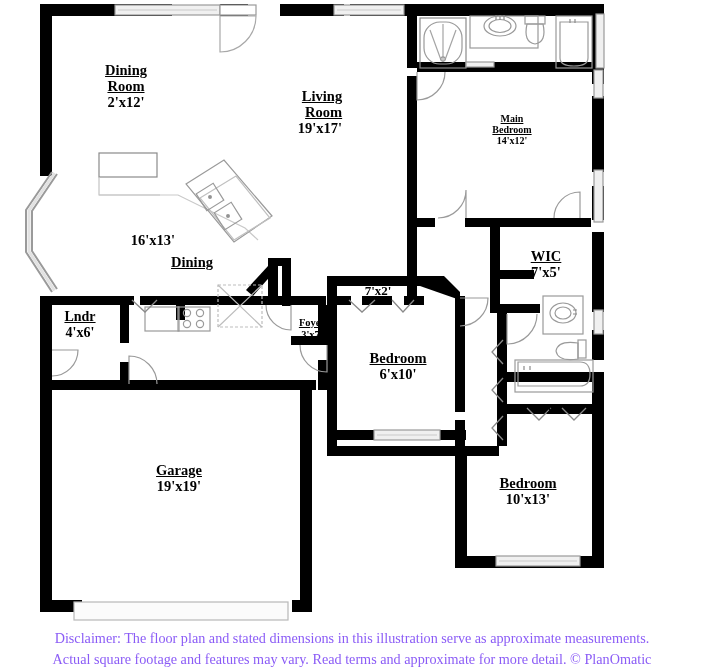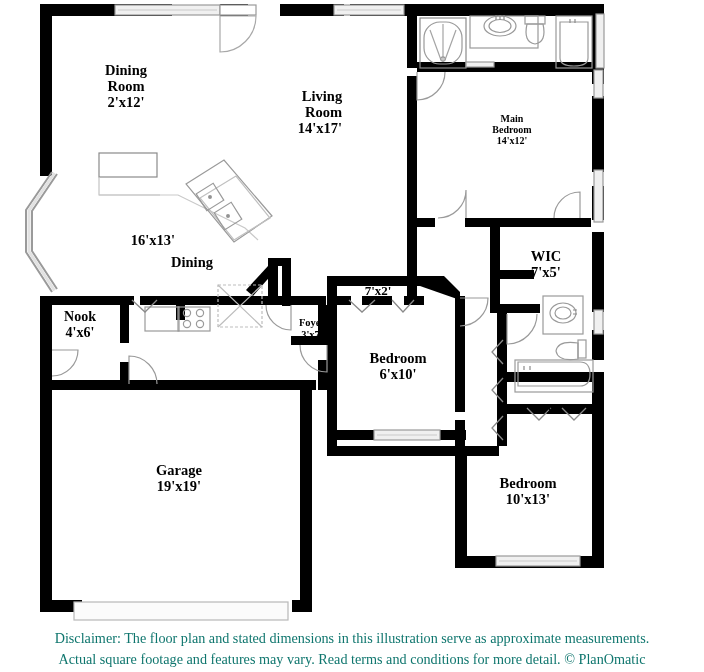--- a/index.html
+++ b/index.html
@@ -2,25 +2,25 @@
 <html><head>
 <meta charset="utf-8">
 <style>
   html,body{margin:0;padding:0;background:#ffffff;}
   body{width:704px;height:672px;font-family:"Liberation Serif",serif;overflow:hidden;}
   #plan{position:relative;width:704px;height:672px;background:#fff;}
   #canvasWrap{position:absolute;left:0;top:0;width:704px;height:628px;}
   svg#fp{display:block;width:704px;height:628px;}
 
   .label{position:absolute;text-align:center;font-family:"Liberation Serif",serif;font-weight:bold;color:#000;line-height:1.12;white-space:nowrap;}
-  .lbl-name{display:block;}
+  .lbl-name{display:block;text-decoration:underline;}
   .lbl-dim{display:block;}
 
   #disclaimer{position:absolute;left:0;top:628px;width:704px;height:44px;
-    font-family:"Liberation Serif",serif;font-size:14.2px;color:#0f766e;text-align:center;line-height:1.45;}
+    font-family:"Liberation Serif",serif;font-size:14.2px;color:#8b5cf6;text-align:center;line-height:1.45;}
   #disclaimer div{display:block;}
 </style>
 </head>
 <body>
 
 <div id="plan">
 
   <div id="canvasWrap">
   <svg id="fp" viewBox="0 0 704 628" xmlns="http://www.w3.org/2000/svg">
 
@@ -292,21 +292,21 @@
 
   <div class="label" style="left:126px;top:62px;transform:translate(-50%,0);font-size:14.5px;">
     <span class="lbl-name">Dining</span>
     <span class="lbl-name">Room</span>
     <span class="lbl-dim">2'x12'</span>
   </div>
 
   <div class="label" style="left:320px;top:88px;transform:translate(-50%,0);font-size:14.5px;text-align:right;">
     <span class="lbl-name">Living</span>
     <span class="lbl-name">Room</span>
-    <span class="lbl-dim">14'x17'</span>
+    <span class="lbl-dim">19'x17'</span>
   </div>
 
   <div class="label" style="left:512px;top:113px;transform:translate(-50%,0);font-size:10px;">
     <span class="lbl-name">Main</span>
     <span class="lbl-name">Bedroom</span>
     <span class="lbl-dim">14'x12'</span>
   </div>
 
 
   <div class="label" style="left:153px;top:232px;transform:translate(-50%,0);font-size:14.5px;font-family:Liberation Serif, serif;">
@@ -316,21 +316,21 @@
   <div class="label" style="left:192px;top:254px;transform:translate(-50%,0);font-size:14.5px;">
     <span class="lbl-name">Dining</span>
   </div>
 
   <div class="label" style="left:546px;top:248px;transform:translate(-50%,0);font-size:14.5px;">
     <span class="lbl-name">WIC</span>
     <span class="lbl-dim">7'x5'</span>
   </div>
 
   <div class="label" style="left:80px;top:309px;transform:translate(-50%,0);font-size:14px;">
-    <span class="lbl-name">Nook</span>
+    <span class="lbl-name">Lndr</span>
     <span class="lbl-dim">4'x6'</span>
   </div>
 
   <div class="label" style="left:312px;top:317px;transform:translate(-50%,0);font-size:10.5px;">
     <span class="lbl-name">Foyer</span>
     <span class="lbl-dim">3'x7'</span>
   </div>
 
   <div class="label" style="left:378px;top:284px;transform:translate(-50%,0);font-size:13px;">
     <span class="lbl-dim">7'x2'</span>
@@ -350,16 +350,16 @@
     <span class="lbl-dim">10'x13'</span>
   </div>
 
   <div class="label" style="left:179px;top:462px;transform:translate(-50%,0);font-size:14.5px;">
     <span class="lbl-name">Garage</span>
     <span class="lbl-dim">19'x19'</span>
   </div>
 
   <div id="disclaimer">
     <div>Disclaimer: The floor plan and stated dimensions in this illustration serve as approximate measurements.</div>
-    <div>Actual square footage and features may vary. Read terms and conditions for more detail. © PlanOmatic</div>
+    <div>Actual square footage and features may vary. Read terms and approximate for more detail. © PlanOmatic</div>
   </div>
 
 </div>
 
 </body></html>

